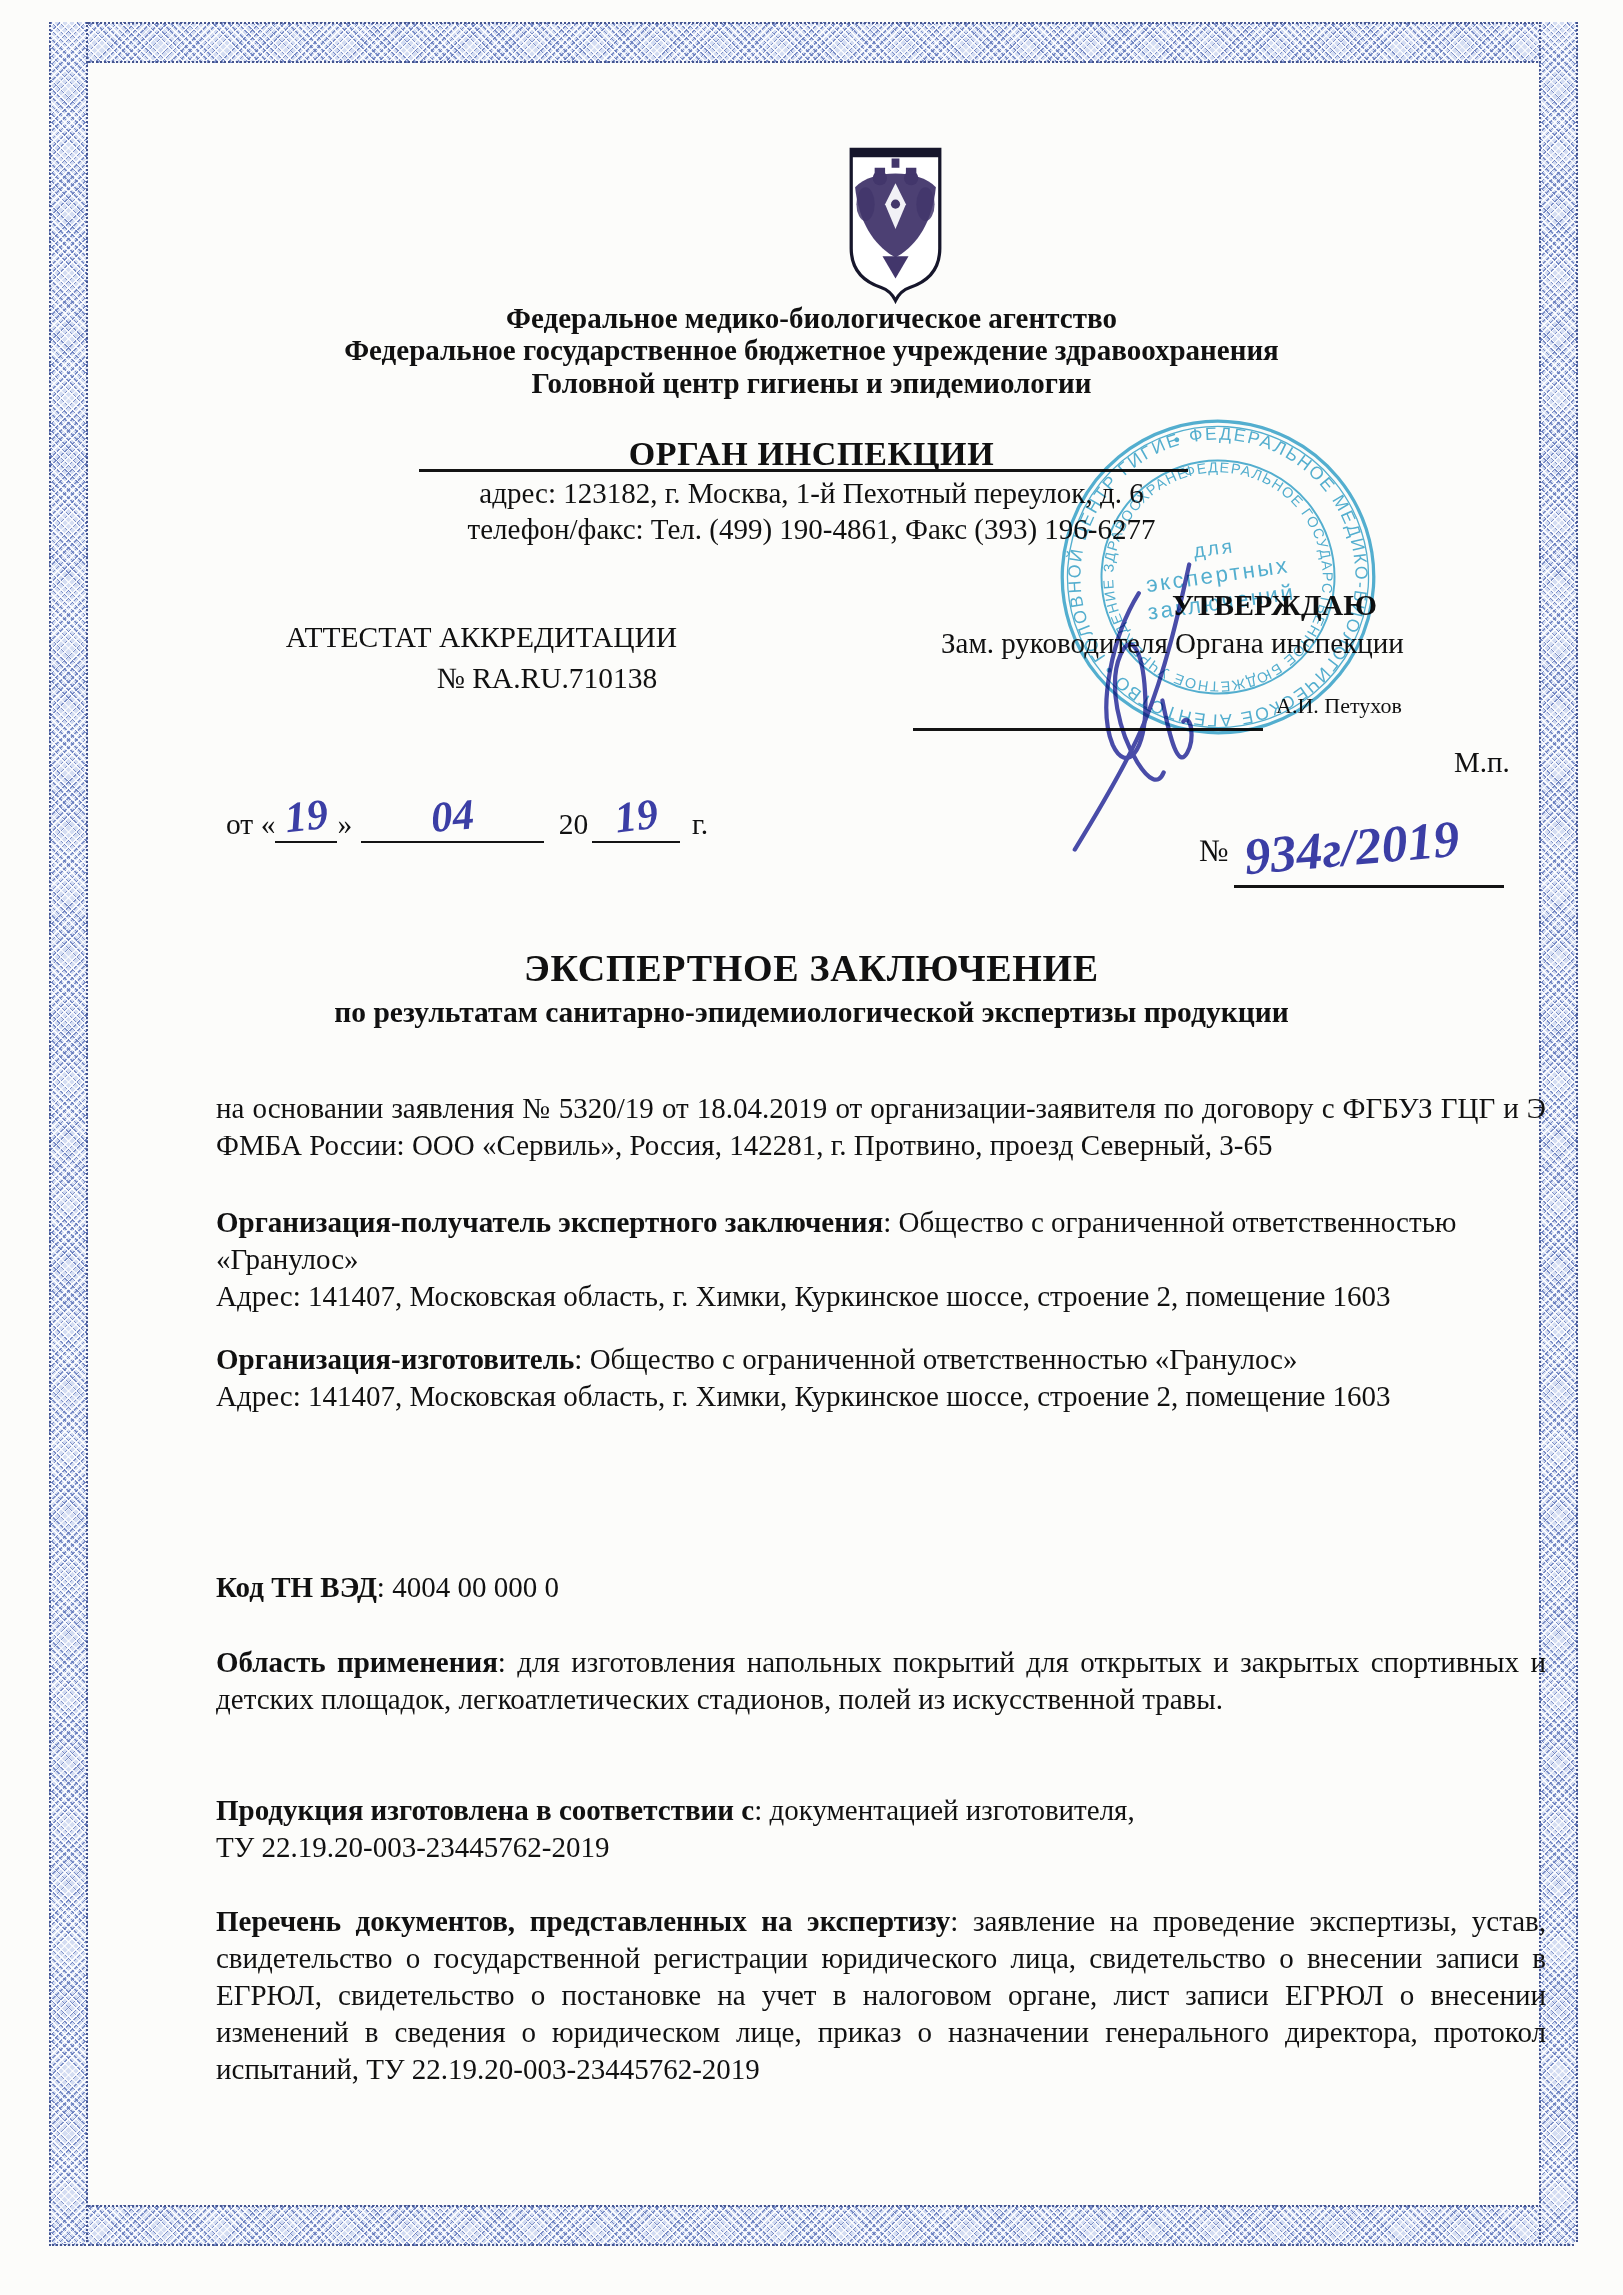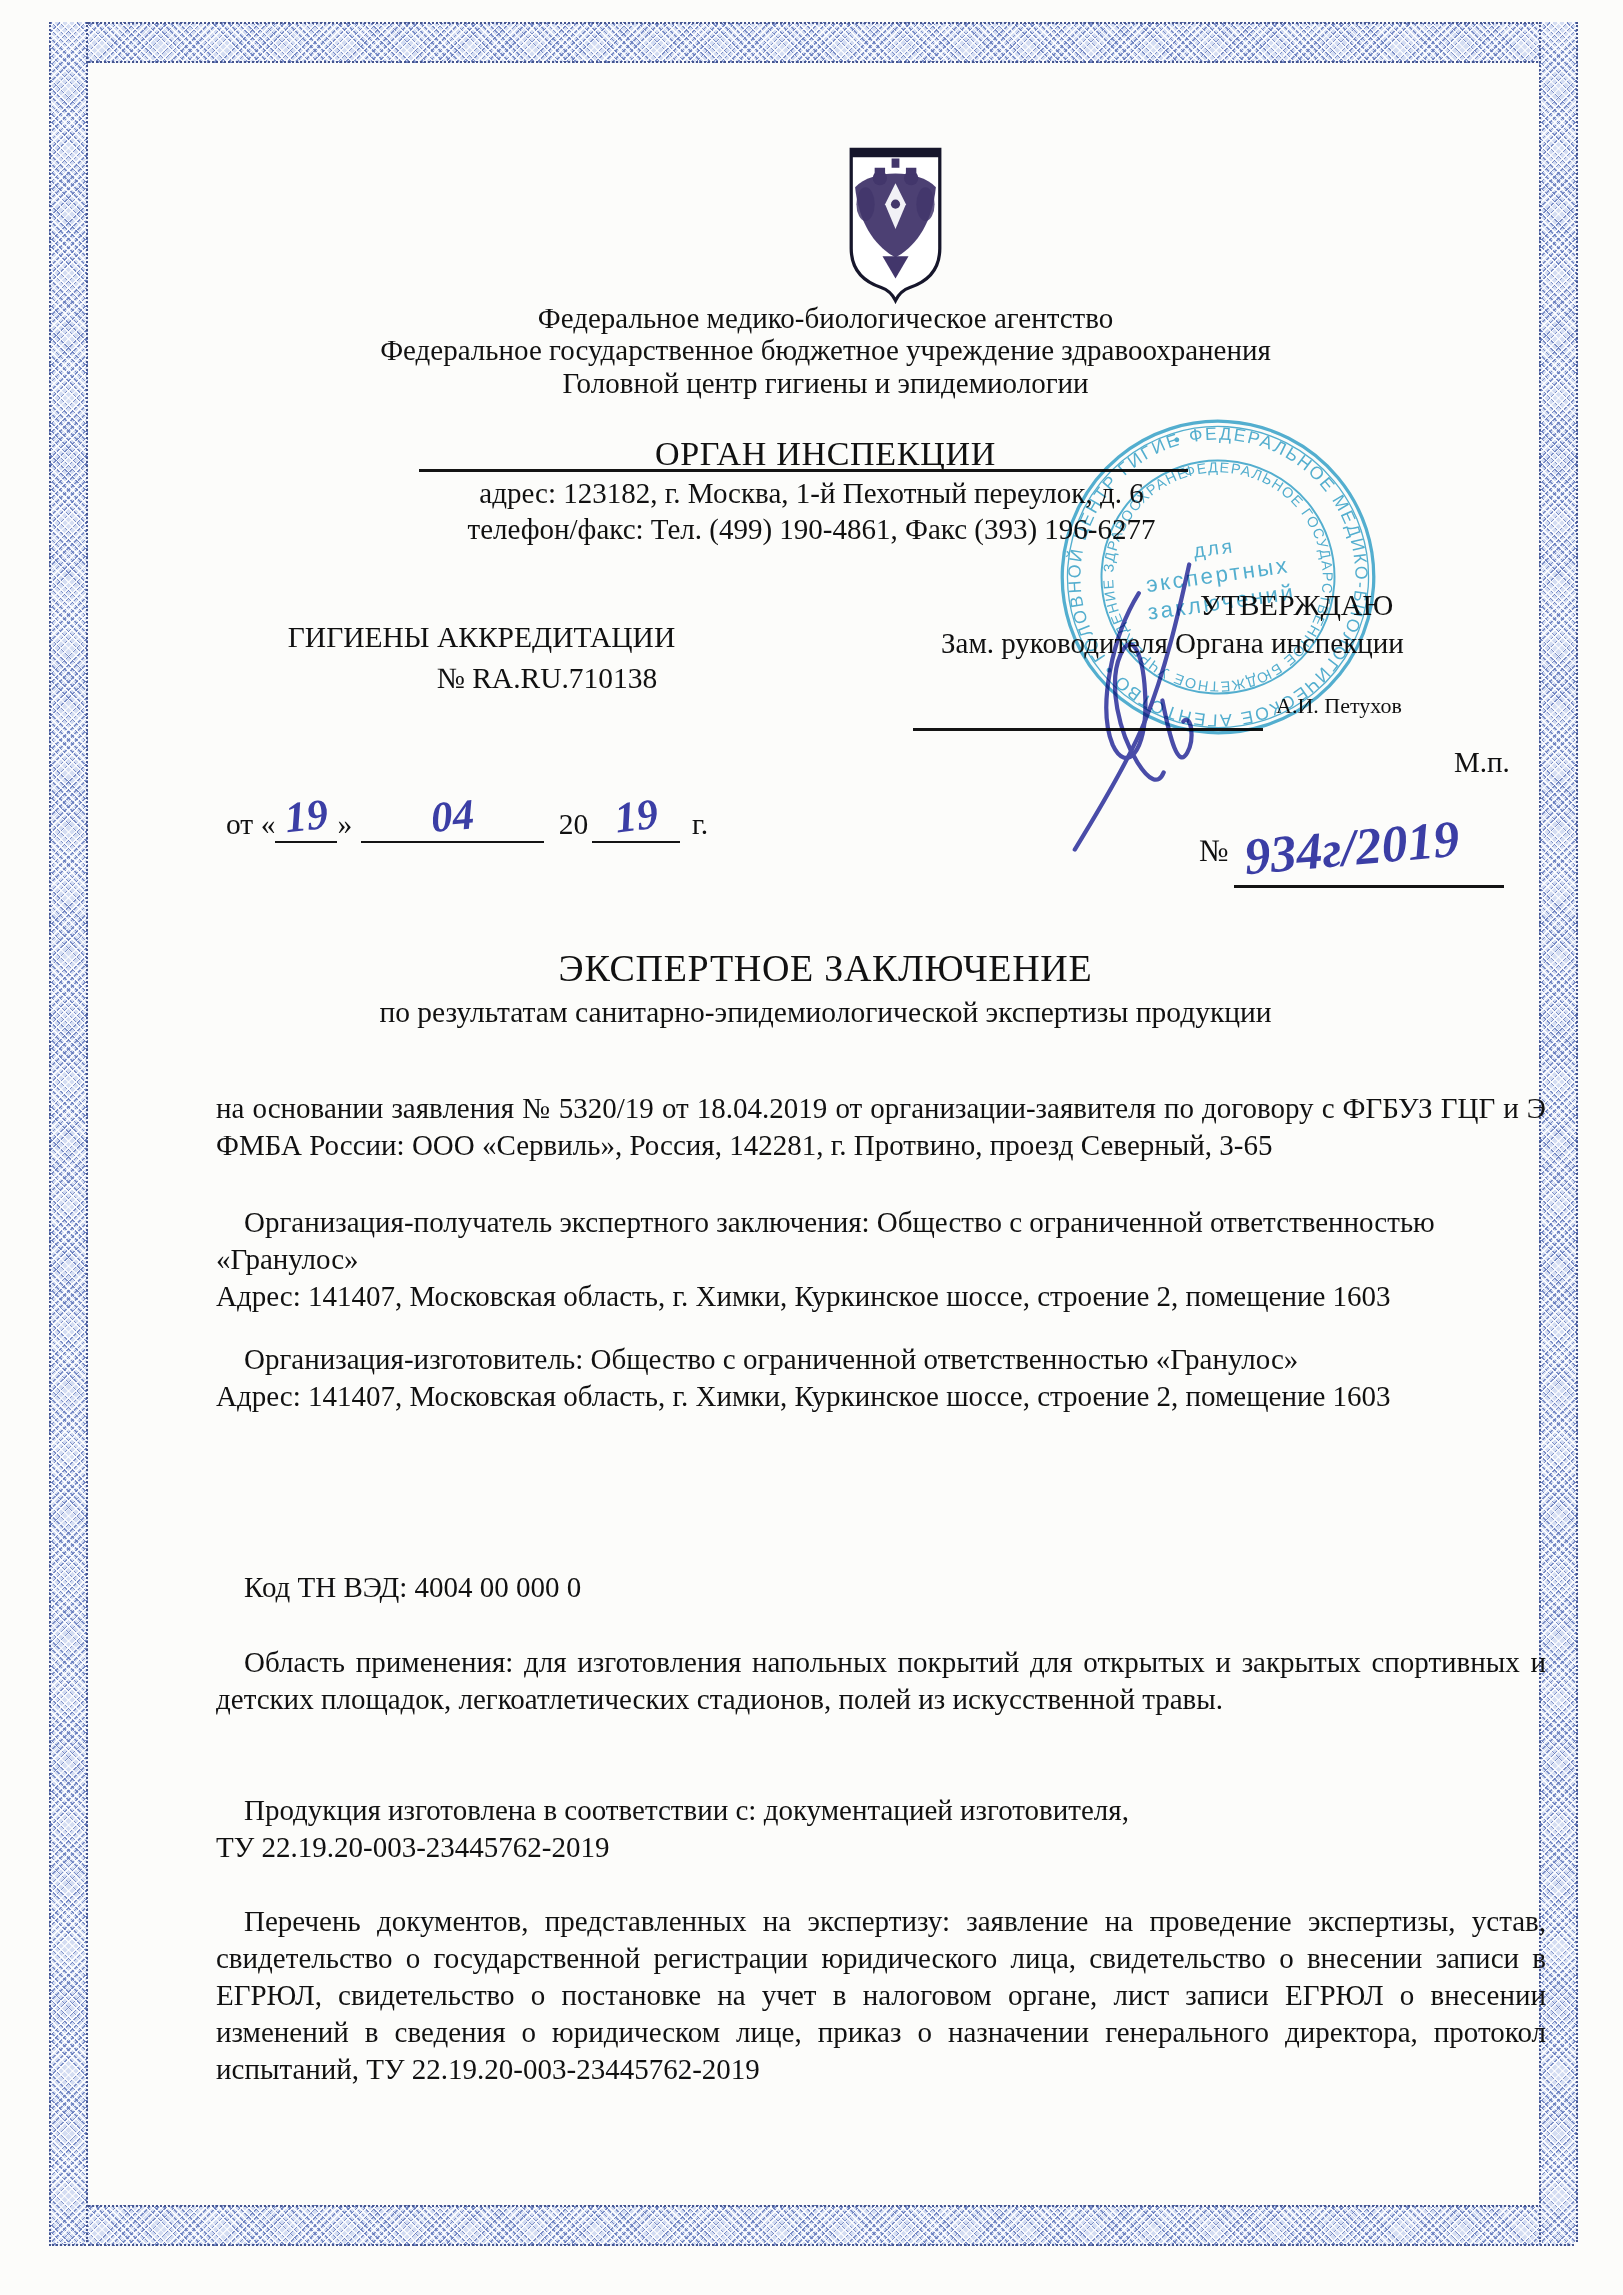--- a/index.html
+++ b/index.html
@@ -12,21 +12,21 @@
       repeating-linear-gradient(-45deg, rgba(255,255,255,.9) 0 1.3px, transparent 1.3px 5.2px),
       repeating-linear-gradient(45deg, rgba(96,118,185,.75) 0 1.3px, transparent 1.3px 5.9px),
       repeating-linear-gradient(-45deg, rgba(96,118,185,.75) 0 1.3px, transparent 1.3px 5.9px);}
   .band.h{left:49px;width:1525px;height:37px;border-top:2px dotted #44548e;border-bottom:2px dotted #44548e;}
   .band.top{top:21.6px}.band.bottom{top:2205px}
   .band.v{top:21.6px;width:35px;height:2220px;border-left:2px dotted #44548e;border-right:2px dotted #44548e;}
   .band.left{left:49px}.band.right{left:1539px}
   
   .abs{position:absolute;}
   .ctr{left:0;right:0;text-align:center;}
-  .b{font-weight:normal;padding-left:28px;}
+  .b{font-weight:bold;}
   .body-col{left:216px;width:1330px;font-size:29px;line-height:37px;margin-top:35px;}
   .just{text-align:justify;}
   p{margin:0;}
   .rule{position:absolute;background:#141414;}
   
   .hand{display:inline-block;font-style:italic;font-weight:bold;color:#3b3ea5;
         font-family:"Liberation Serif",serif;line-height:0;}
   .blank{display:inline-block;border-bottom:2.6px solid #141414;text-align:center;vertical-align:baseline;}
   .overlay{mix-blend-mode:multiply;}
 </style>
@@ -59,21 +59,21 @@
   <div class="abs ctr b" style="top:302px;font-size:29px">Федеральное медико-биологическое агентство</div>
   <div class="abs ctr b" style="top:334px;font-size:29px">Федеральное государственное бюджетное учреждение здравоохранения</div>
   <div class="abs ctr b" style="top:367px;font-size:29px">Головной центр гигиены и эпидемиологии</div>
 
   <div class="abs ctr b" style="top:435px;font-size:34px;letter-spacing:0.7px">ОРГАН ИНСПЕКЦИИ</div>
   <div class="rule" style="left:419px;top:469px;width:769px;height:3.3px"></div>
   <div class="abs ctr" style="top:477px;font-size:29px">адрес: 123182, г. Москва, 1-й Пехотный переулок, д. 6</div>
   <div class="abs ctr" style="top:513px;font-size:29px">телефон/факс: Тел. (499) 190-4861, Факс (393) 196-6277</div>
 
   <div class="abs" style="left:223px;top:617px;width:517px;text-align:center;font-size:29.5px;line-height:41px">
-    <div>ГИГИЕНЫ АККРЕДИТАЦИИ</div>
+    <div>АТТЕСТАТ АККРЕДИТАЦИИ</div>
     <div style="text-align:center;padding-left:131px">№ RA.RU.710138</div>
   </div>
 
   <div class="abs b" style="left:1172px;top:588px;font-size:30px">УТВЕРЖДАЮ</div>
   <div class="abs" style="left:941px;top:627px;font-size:29px">Зам. руководителя Органа инспекции</div>
   <div class="rule" style="left:913px;top:728px;width:350px;height:2.6px"></div>
   <div class="abs" style="left:1276px;top:693px;font-size:22px">А.И. Петухов</div>
   <div class="abs" style="left:1454px;top:746px;font-size:29px">М.п.</div>
 
   <div class="abs" style="left:226px;top:808px;font-size:29.5px;white-space:nowrap">

